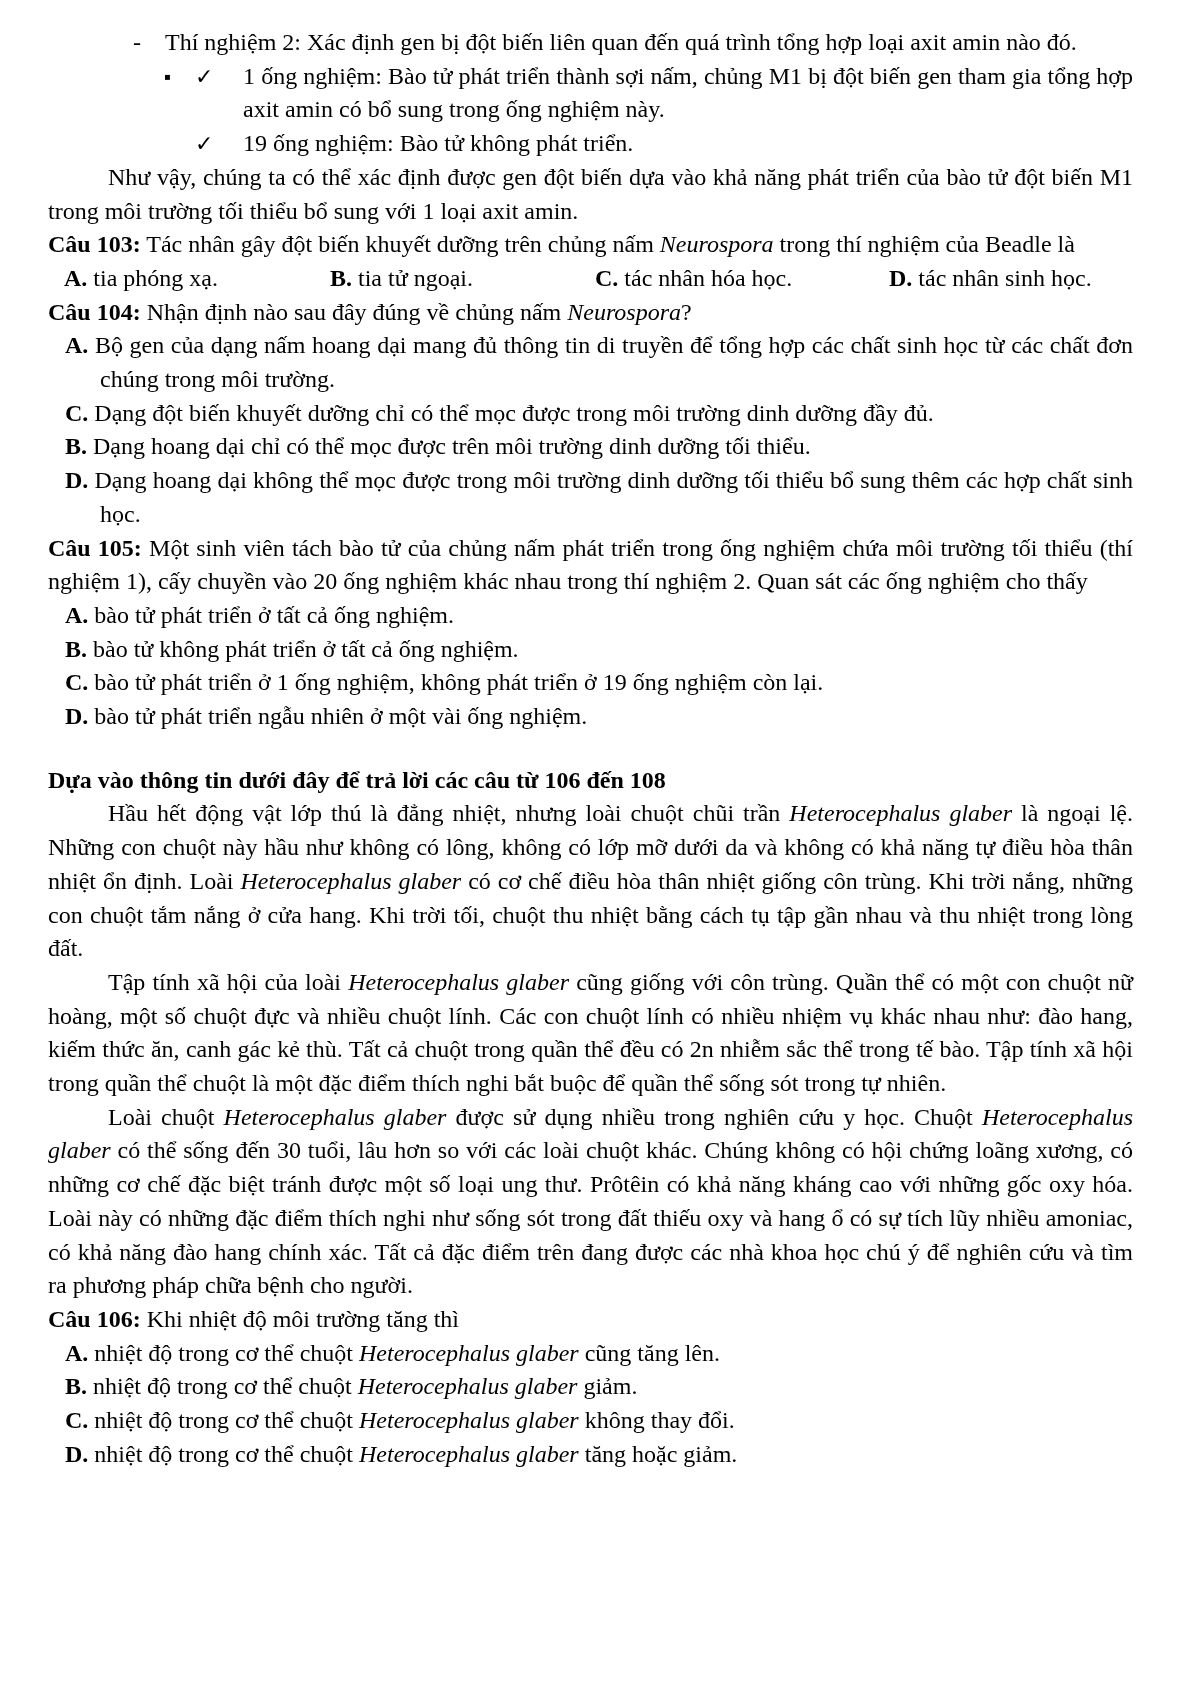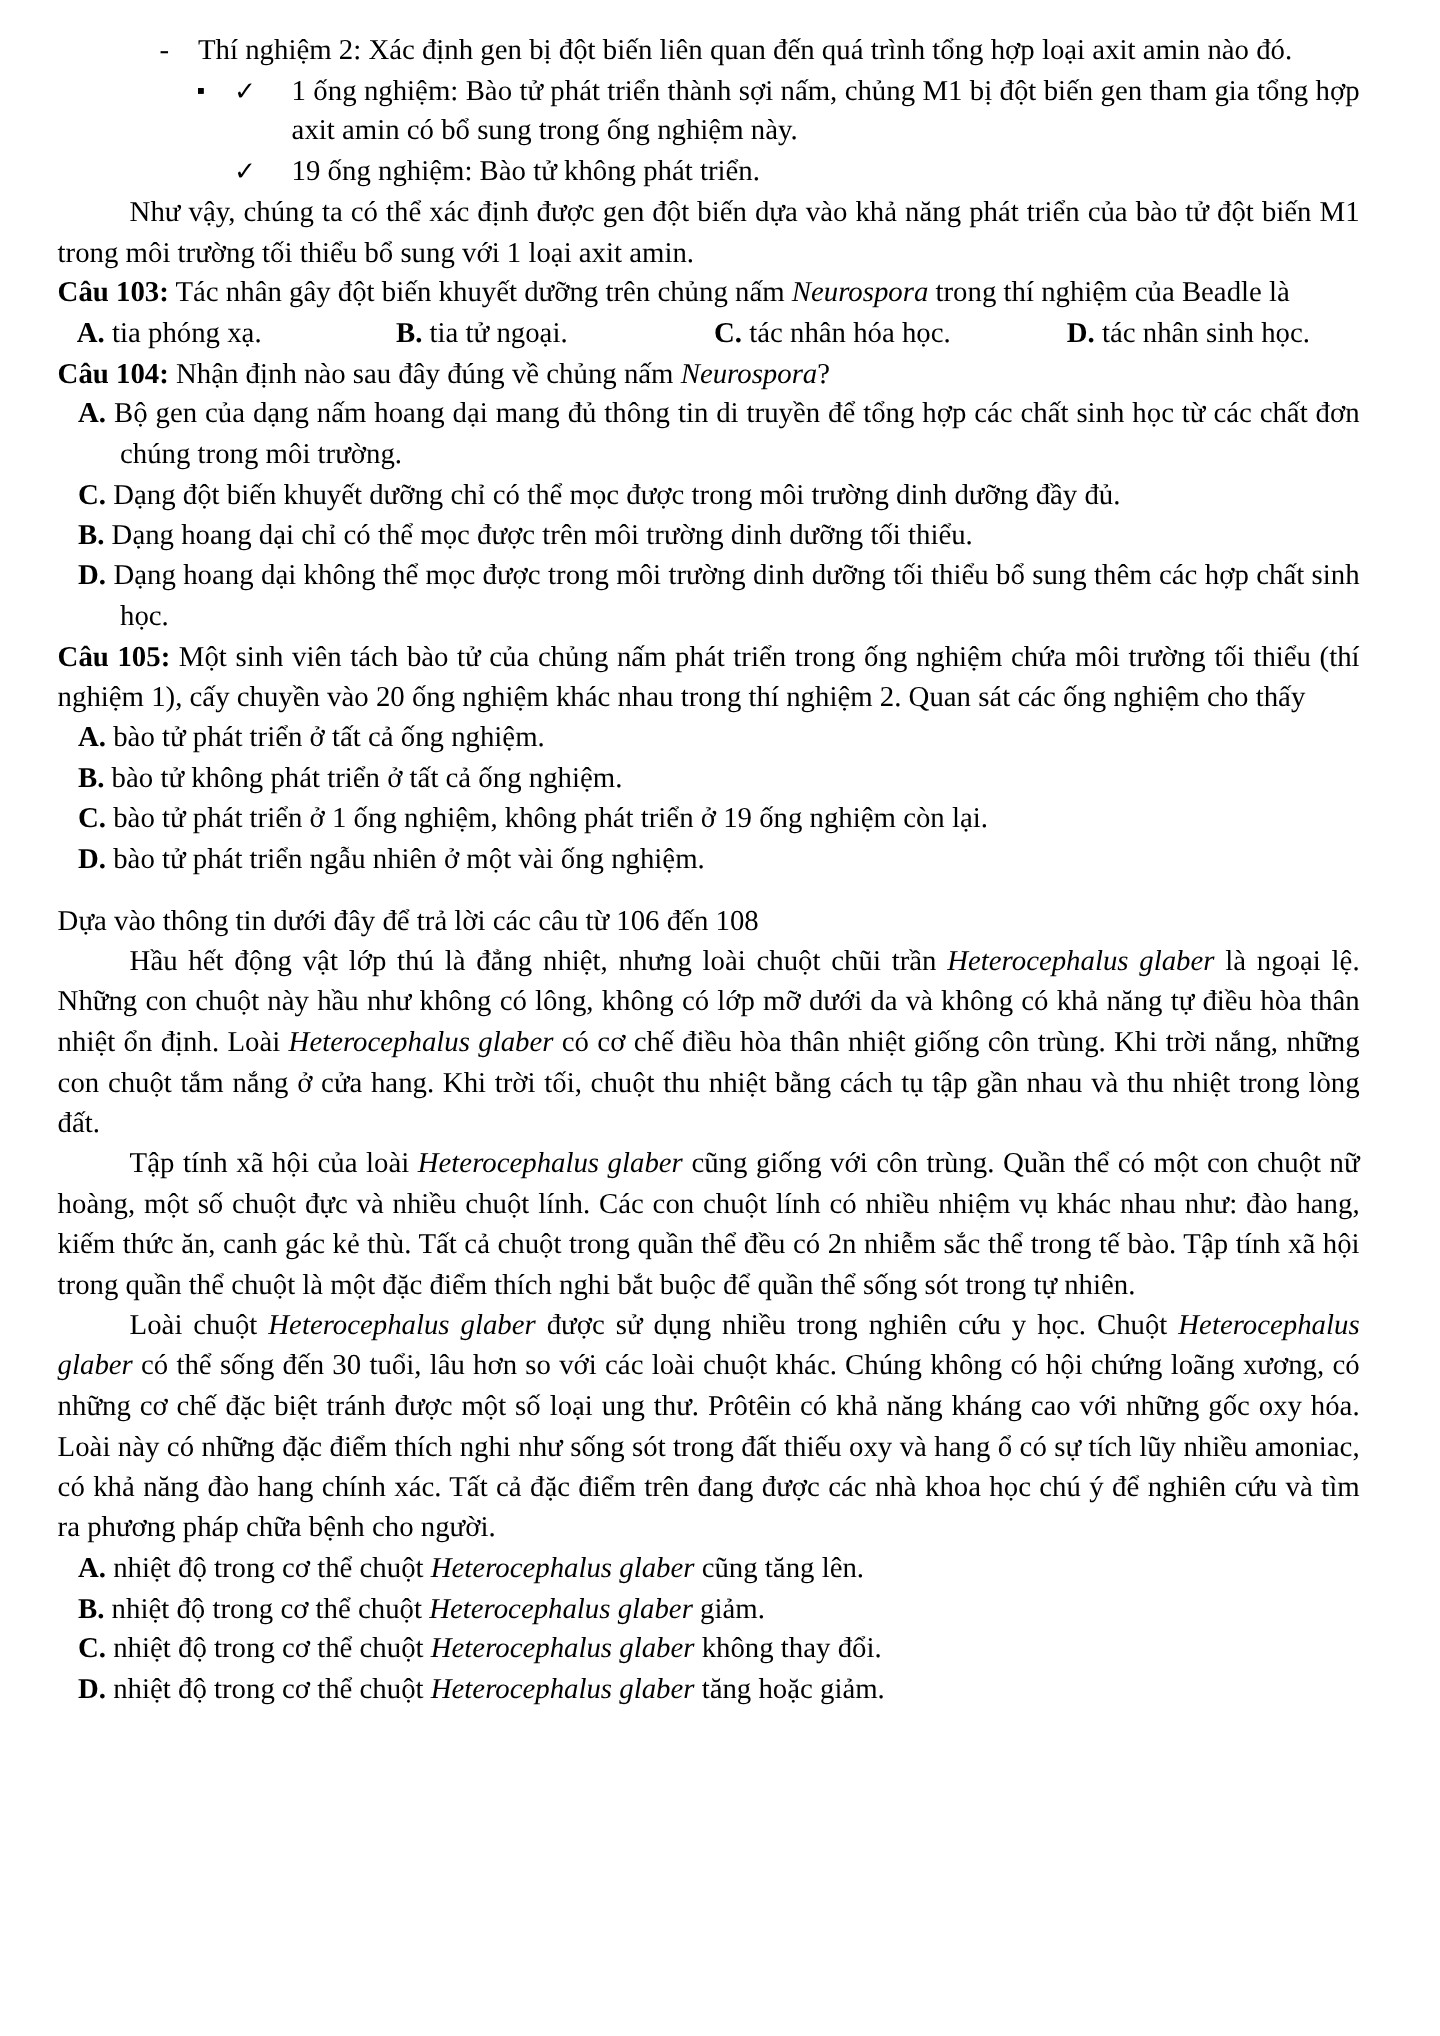--- a/index.html
+++ b/index.html
@@ -40,21 +40,21 @@
   .opt { padding-left: 52px; text-indent: -35px; }
 
   
   .optrow { position: relative; height: 33.7px; }
   .optrow .cell { position: absolute; top: 0; white-space: nowrap; }
   .cell-a { left: 16px; }
   .cell-b { left: 282px; }
   .cell-c { left: 547px; }
   .cell-d { left: 841px; }
 
-  .heading { font-weight: normal; margin-top: 18px; }
+  .heading { font-weight: bold; margin-top: 30px; }
 </style>
 </head>
 <body>
 
 <div class="page">
 
   <div class="li li-dash just">
     <span class="marker">-</span>
     <span>Thí nghiệm 2: Xác định gen bị đột biến liên quan đến quá trình tổng hợp loại axit amin nào đó.</span>
   </div>
@@ -116,18 +116,21 @@
   </div>
 
   <div class="just indent1">
     <span>Tập tính xã hội của loài </span><i>Heterocephalus glaber</i><span> cũng giống với côn trùng. Quần thể có một con chuột nữ hoàng, một số chuột đực và nhiều chuột lính. Các con chuột lính có nhiều nhiệm vụ khác nhau như: đào hang, kiếm thức ăn, canh gác kẻ thù. Tất cả chuột trong quần thể đều có 2n nhiễm sắc thể trong tế bào. Tập tính xã hội trong quần thể chuột là một đặc điểm thích nghi bắt buộc để quần thể sống sót trong tự nhiên.</span>
   </div>
 
   <div class="just indent1">
     <span>Loài chuột </span><i>Heterocephalus glaber</i><span> được sử dụng nhiều trong nghiên cứu y học. Chuột </span><i>Heterocephalus glaber</i><span> có thể sống đến 30 tuổi, lâu hơn so với các loài chuột khác. Chúng không có hội chứng loãng xương, có những cơ chế đặc biệt tránh được một số loại ung thư. Prôtêin có khả năng kháng cao với những gốc oxy hóa. Loài này có những đặc điểm thích nghi như sống sót trong đất thiếu oxy và hang ổ có sự tích lũy nhiều amoniac, có khả năng đào hang chính xác. Tất cả đặc điểm trên đang được các nhà khoa học chú ý để nghiên cứu và tìm ra phương pháp chữa bệnh cho người.</span>
   </div>
 
+  <div class="just">
+    <b>Câu 106:</b><span> Khi nhiệt độ môi trường tăng thì</span>
+  </div>
   <div class="opt just"><b>A.</b><span> nhiệt độ trong cơ thể chuột </span><i>Heterocephalus glaber</i><span> cũng tăng lên.</span></div>
   <div class="opt just"><b>B.</b><span> nhiệt độ trong cơ thể chuột </span><i>Heterocephalus glaber</i><span> giảm.</span></div>
   <div class="opt just"><b>C.</b><span> nhiệt độ trong cơ thể chuột </span><i>Heterocephalus glaber</i><span> không thay đổi.</span></div>
   <div class="opt just"><b>D.</b><span> nhiệt độ trong cơ thể chuột </span><i>Heterocephalus glaber</i><span> tăng hoặc giảm.</span></div>
 
 </div>
 
 </body></html>

